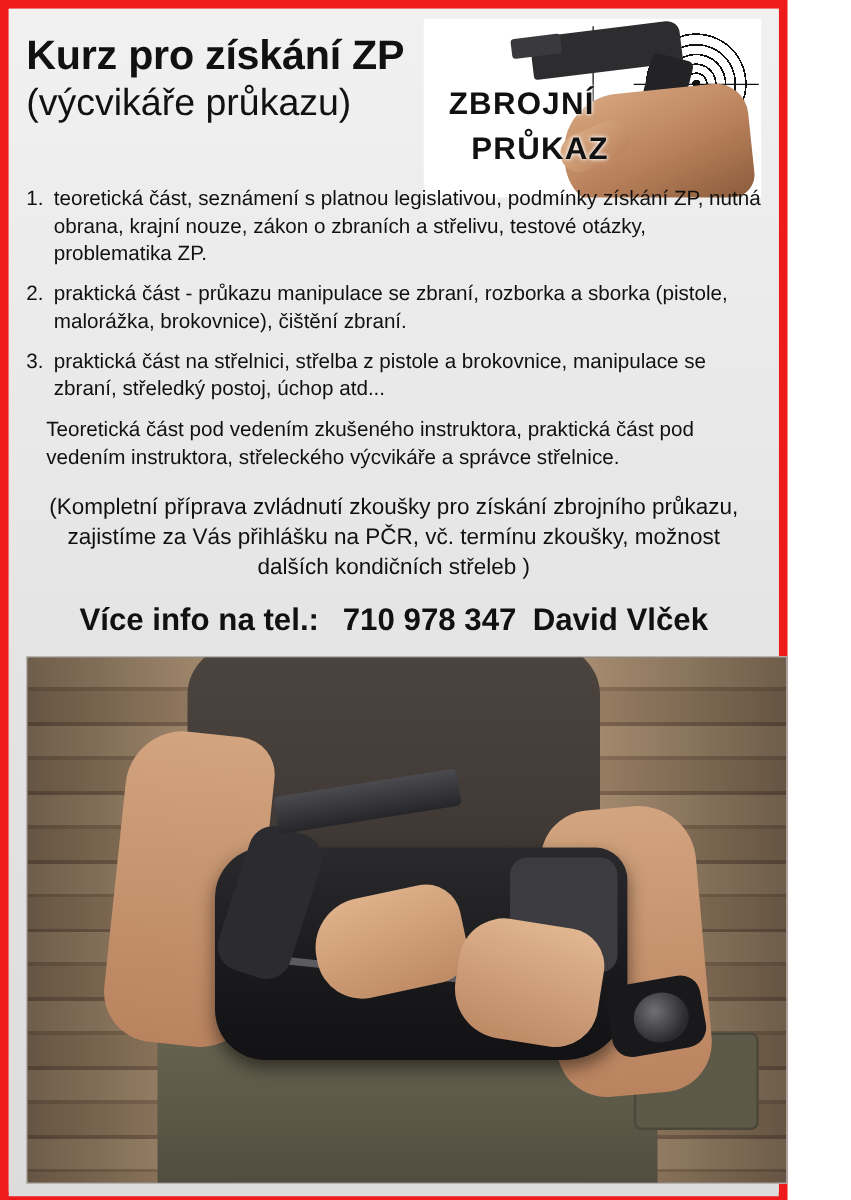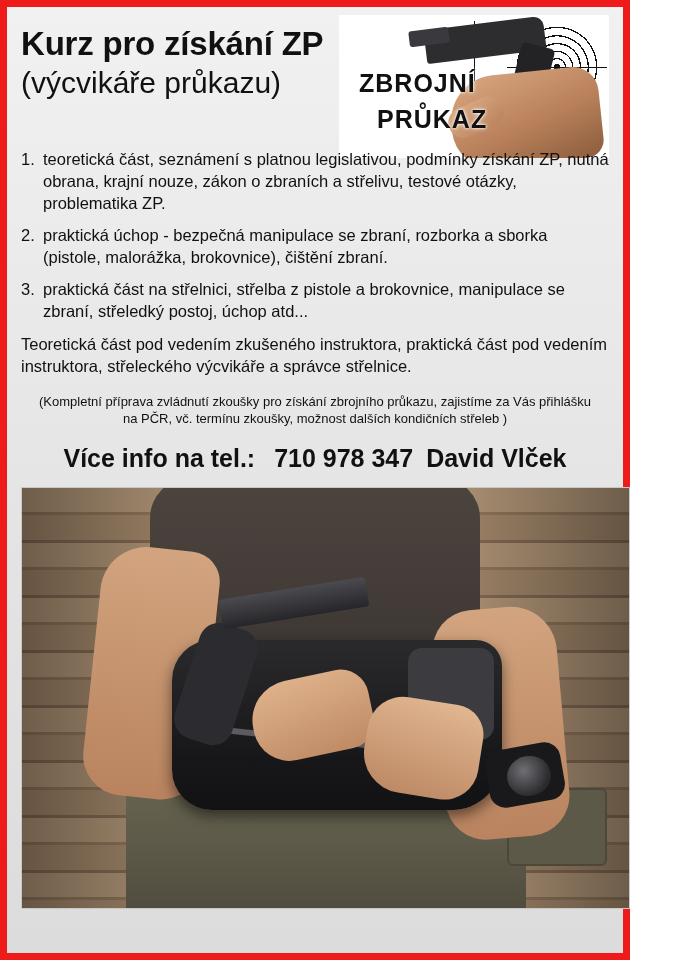--- a/index.html
+++ b/index.html
@@ -181,23 +181,24 @@
   ol.items li .num {
     position: absolute;
     left: 0;
     top: 0;
   }
   .para {
     font-size: 16.5px;
     line-height: 1.34;
     margin-top: 10px;
     color: #111;
+    margin-left: 16px;
   }
   .note {
-    font-size: 13px;
+    font-size: 18px;
     line-height: 1.35;
     margin-top: 16px;
     text-align: center;
     padding: 0 14px;
     color: #111;
   }
   .phone-line {
     margin-top: 16px;
     text-align: center;
     font-size: 25px;
@@ -404,21 +405,21 @@
     </div>
 
     <div class="content">
       <ol class="items">
         <li>
           <span class="num">1.</span>
           <span>teoretická část, seznámení s platnou legislativou, podmínky získání ZP, nutná obrana, krajní nouze, zákon o zbraních a střelivu, testové otázky, problematika ZP.</span>
         </li>
         <li>
           <span class="num">2.</span>
-          <span>praktická úchop - bezpečná manipulace se zbraní, rozborka a sborka (pistole, malorážka, brokovnice), čištění zbraní.</span>
+          <span>praktická část - průkazu manipulace se zbraní, rozborka a sborka (pistole, malorážka, brokovnice), čištění zbraní.</span>
         </li>
         <li>
           <span class="num">3.</span>
           <span>praktická část na střelnici, střelba z pistole a brokovnice, manipulace se zbraní, střeledký postoj, úchop atd...</span>
         </li>
       </ol>
 
       <div class="para">Teoretická část pod vedením zkušeného instruktora, praktická část pod vedením instruktora, střeleckého výcvikáře a správce střelnice.</div>
 
       <div class="note">(Kompletní příprava zvládnutí zkoušky pro získání zbrojního průkazu, zajistíme za Vás přihlášku na PČR, vč. termínu zkoušky, možnost dalších kondičních střeleb  )</div>

